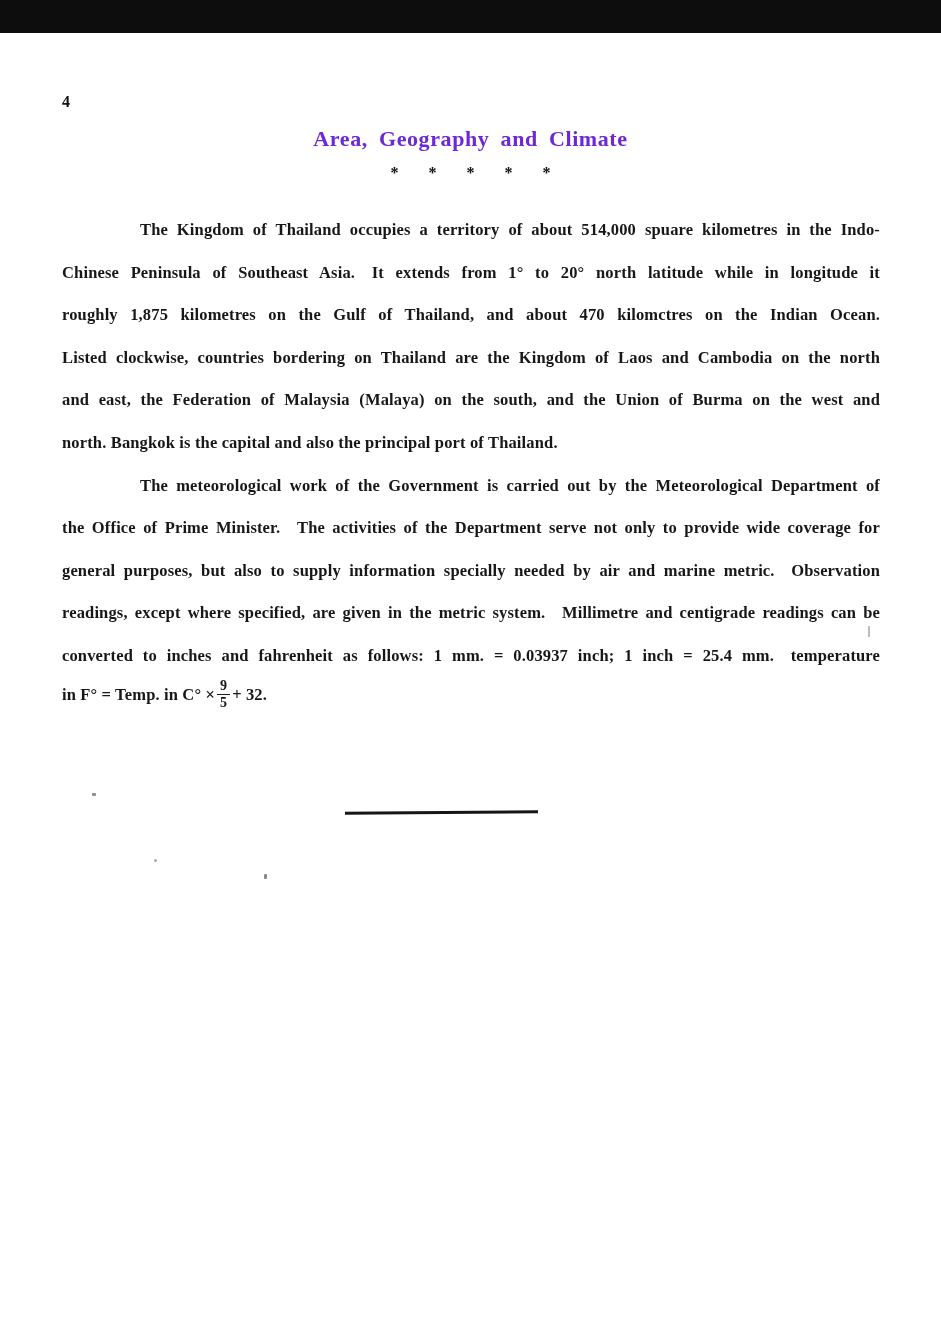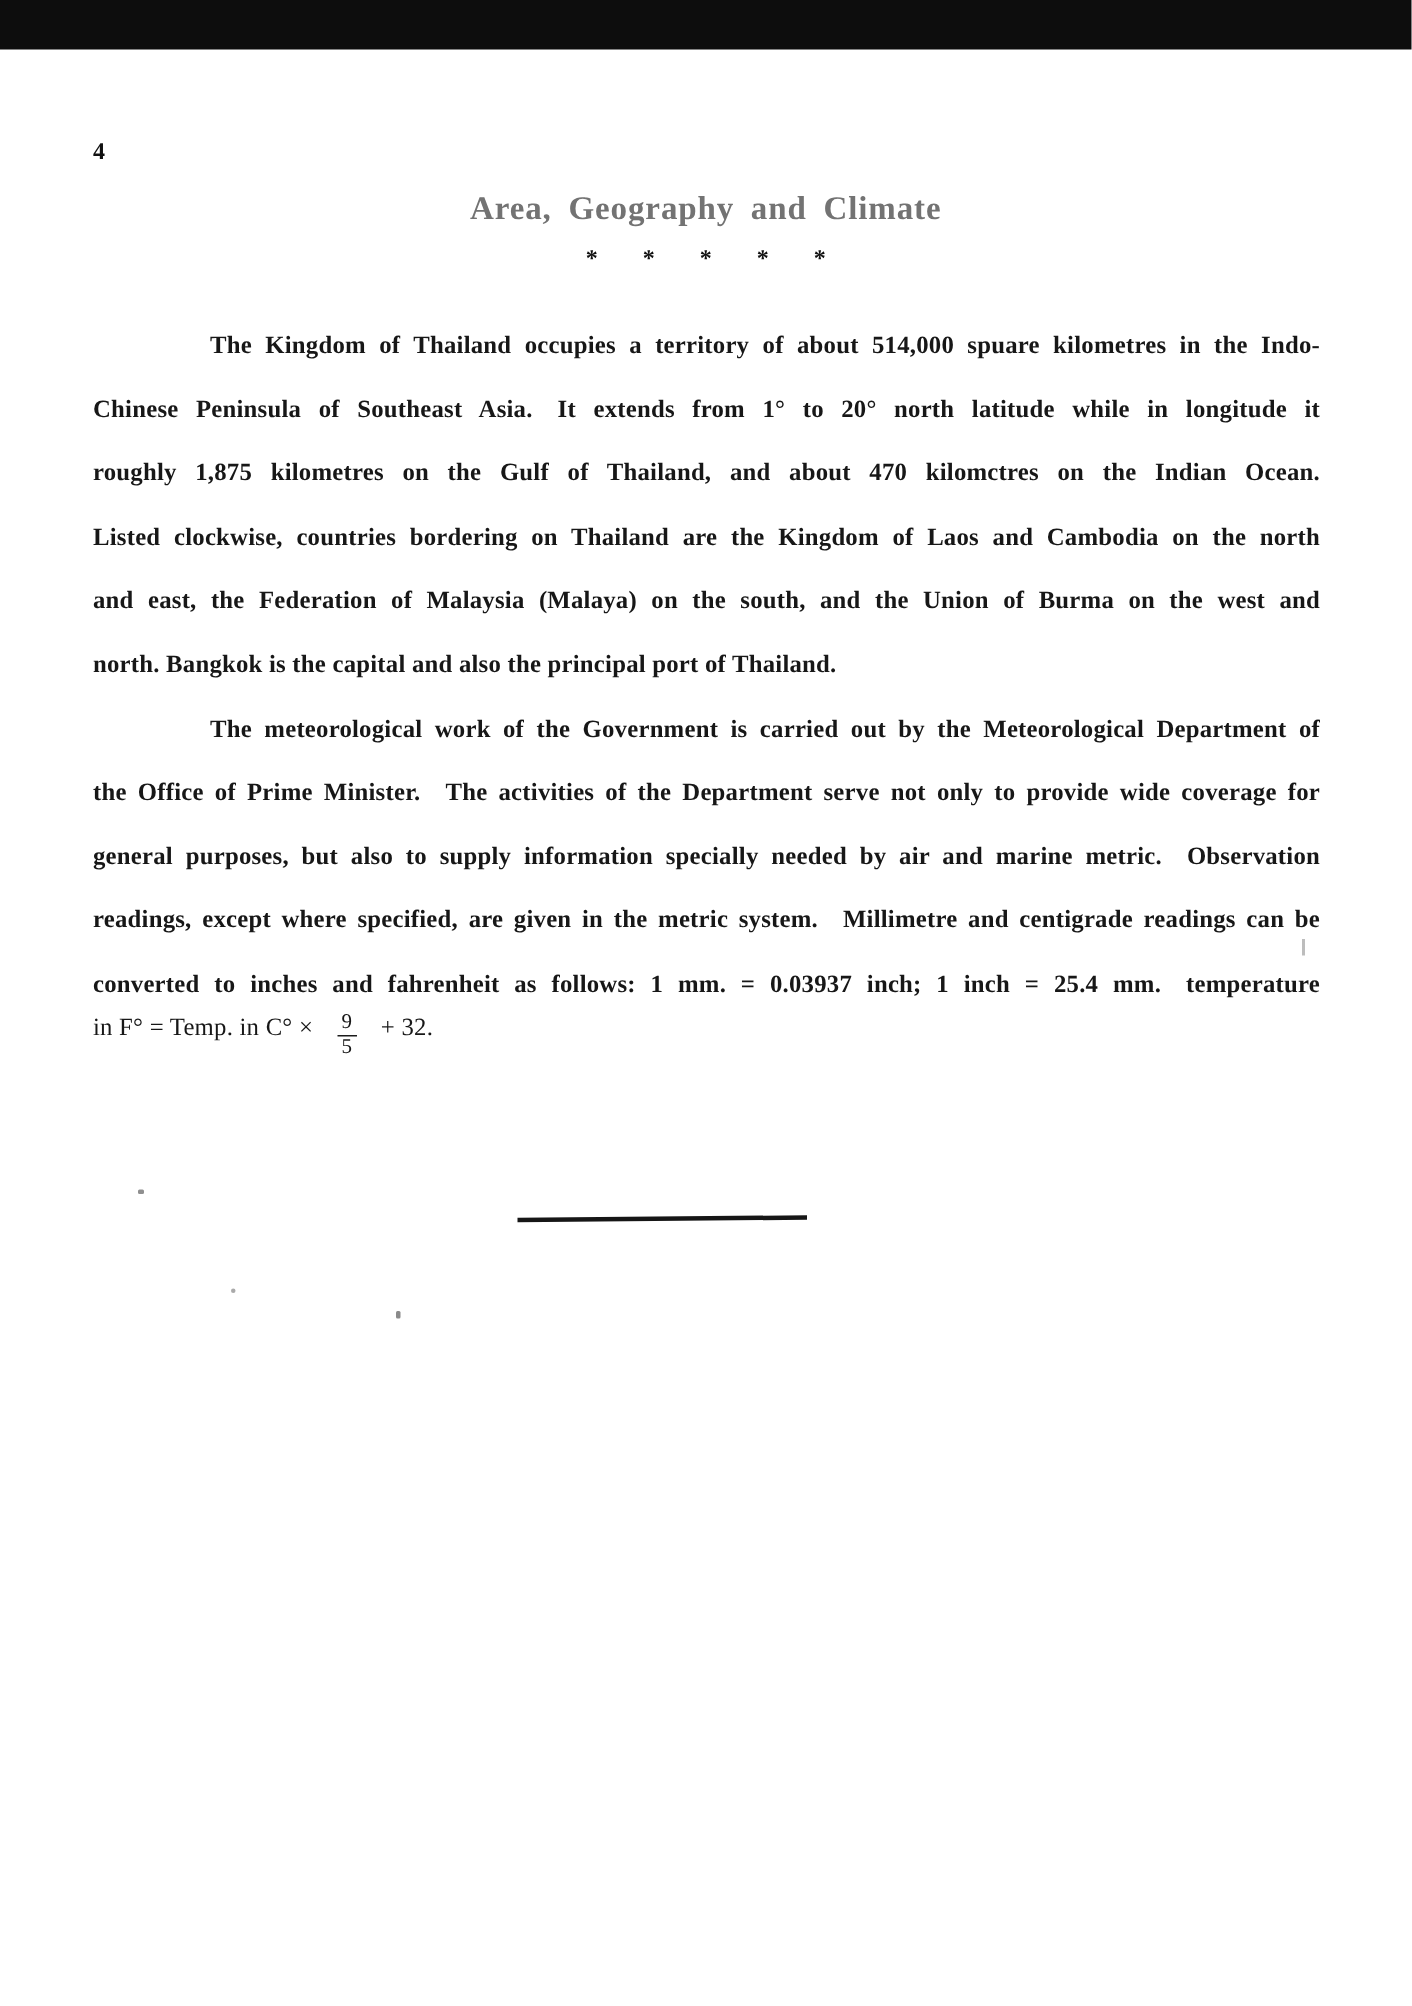--- a/index.html
+++ b/index.html
@@ -30,21 +30,21 @@
   }
   .doc-title {
     position: absolute;
     left: 0; top: 126px;
     width: 941px;
     text-align: center;
     font-size: 22px;
     font-weight: 700;
     letter-spacing: 0.6px;
     word-spacing: 5px;
-    color: #737373;
+    color: #6d28d9;
   }
   .star-row {
     position: absolute;
     left: 0; top: 163px;
     width: 941px;
     display: flex;
     justify-content: center;
     gap: 30px;
     font-size: 16px;
     font-weight: 700;
@@ -71,24 +71,24 @@
   }
   .line.last {
     text-align: center;
     text-align-last: left;
   }
   .line.indent { text-indent: 78px; }
   .formula-line {
     margin-top: 6px;
     height: 40px;
     display: flex;
-    align-items: flex-start;
-    gap: 14px;
+    align-items: center;
+    gap: 0;
     font-size: 16.5px;
-    font-weight: 400;
+    font-weight: 700;
   }
   .frac {
     display: inline-flex;
     flex-direction: column;
     align-items: center;
     line-height: 1;
     font-size: 14px;
     margin: 0 2px;
   }
   .frac .num {

